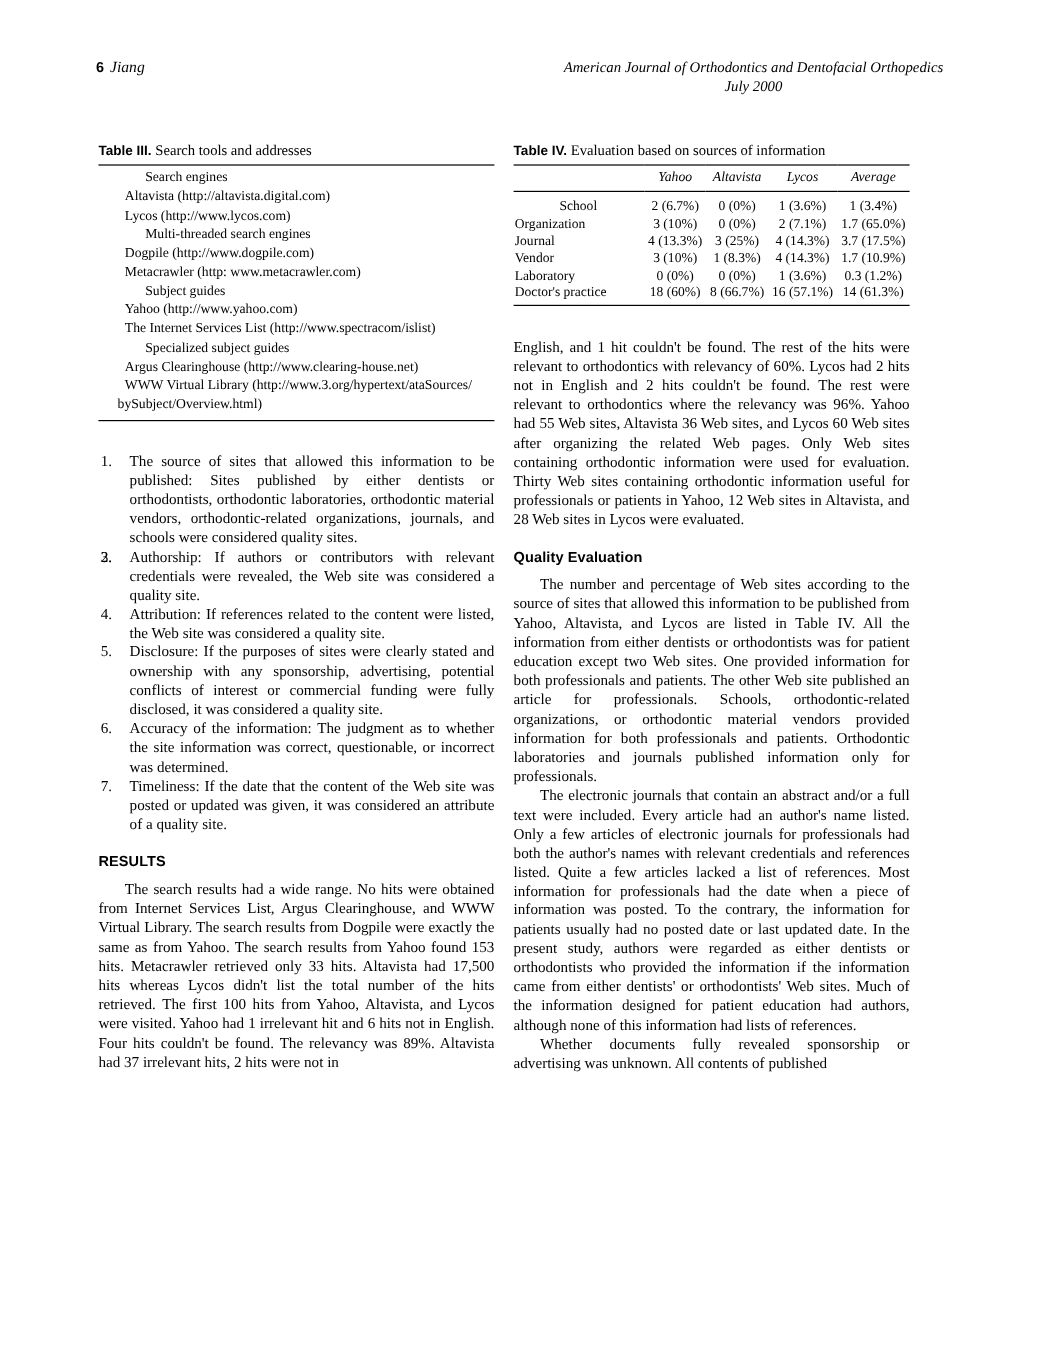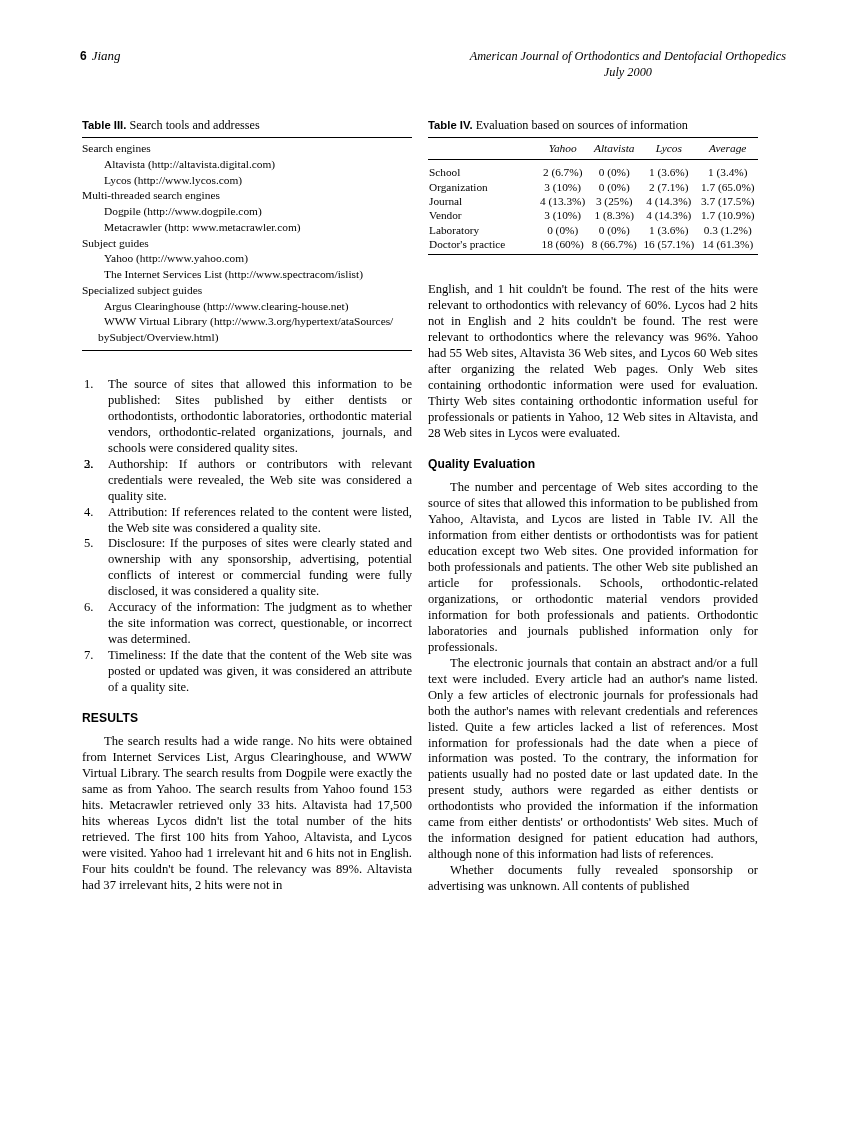--- a/index.html
+++ b/index.html
@@ -73,21 +73,21 @@
   }
   .rule-thick { border-top: 1.6px solid #000; }
 
   
   .t3-body {
     font-size: 11.4px;
     line-height: 1.38;
     padding-top: 3px;
     padding-bottom: 4px;
   }
-  .t3-group { white-space: nowrap; }
+  .t3-group { white-space: nowrap; margin-left: 39px; }
   .t3-item  { padding-left: 22px; white-space: nowrap; }
   .t3-cont  { padding-left: 16px; }
 
   
   .t4 {
     width: 100%;
     border-collapse: collapse;
     font-size: 11.3px;
   }
   .t4 th {
@@ -99,21 +99,21 @@
   }
   .t4 th.lbl { text-align: left; }
   .t4 td {
     text-align: center;
     padding: 1.2px 2px;
     white-space: nowrap;
   }
   .t4 td.lbl { text-align: left; padding-left: 1px; }
   .t4 thead tr.head-row { border-top: 0.9px solid #000; }
   .t4 tbody { border-top: 1.6px solid #000; }
-  .t4 tbody tr:first-child td { padding-top: 6px; }
+  .t4 tbody tr:first-child td { padding-top: 6px; text-align: center; }
   .t4-foot { border-top: 1.6px solid #000; height: 1px; margin-top: 3px; }
 
   
   p.body {
     margin: 0;
     font-size: 12.6px;
     line-height: 1.268;
     text-align: justify;
     text-indent: 22px;
     hyphens: none;

